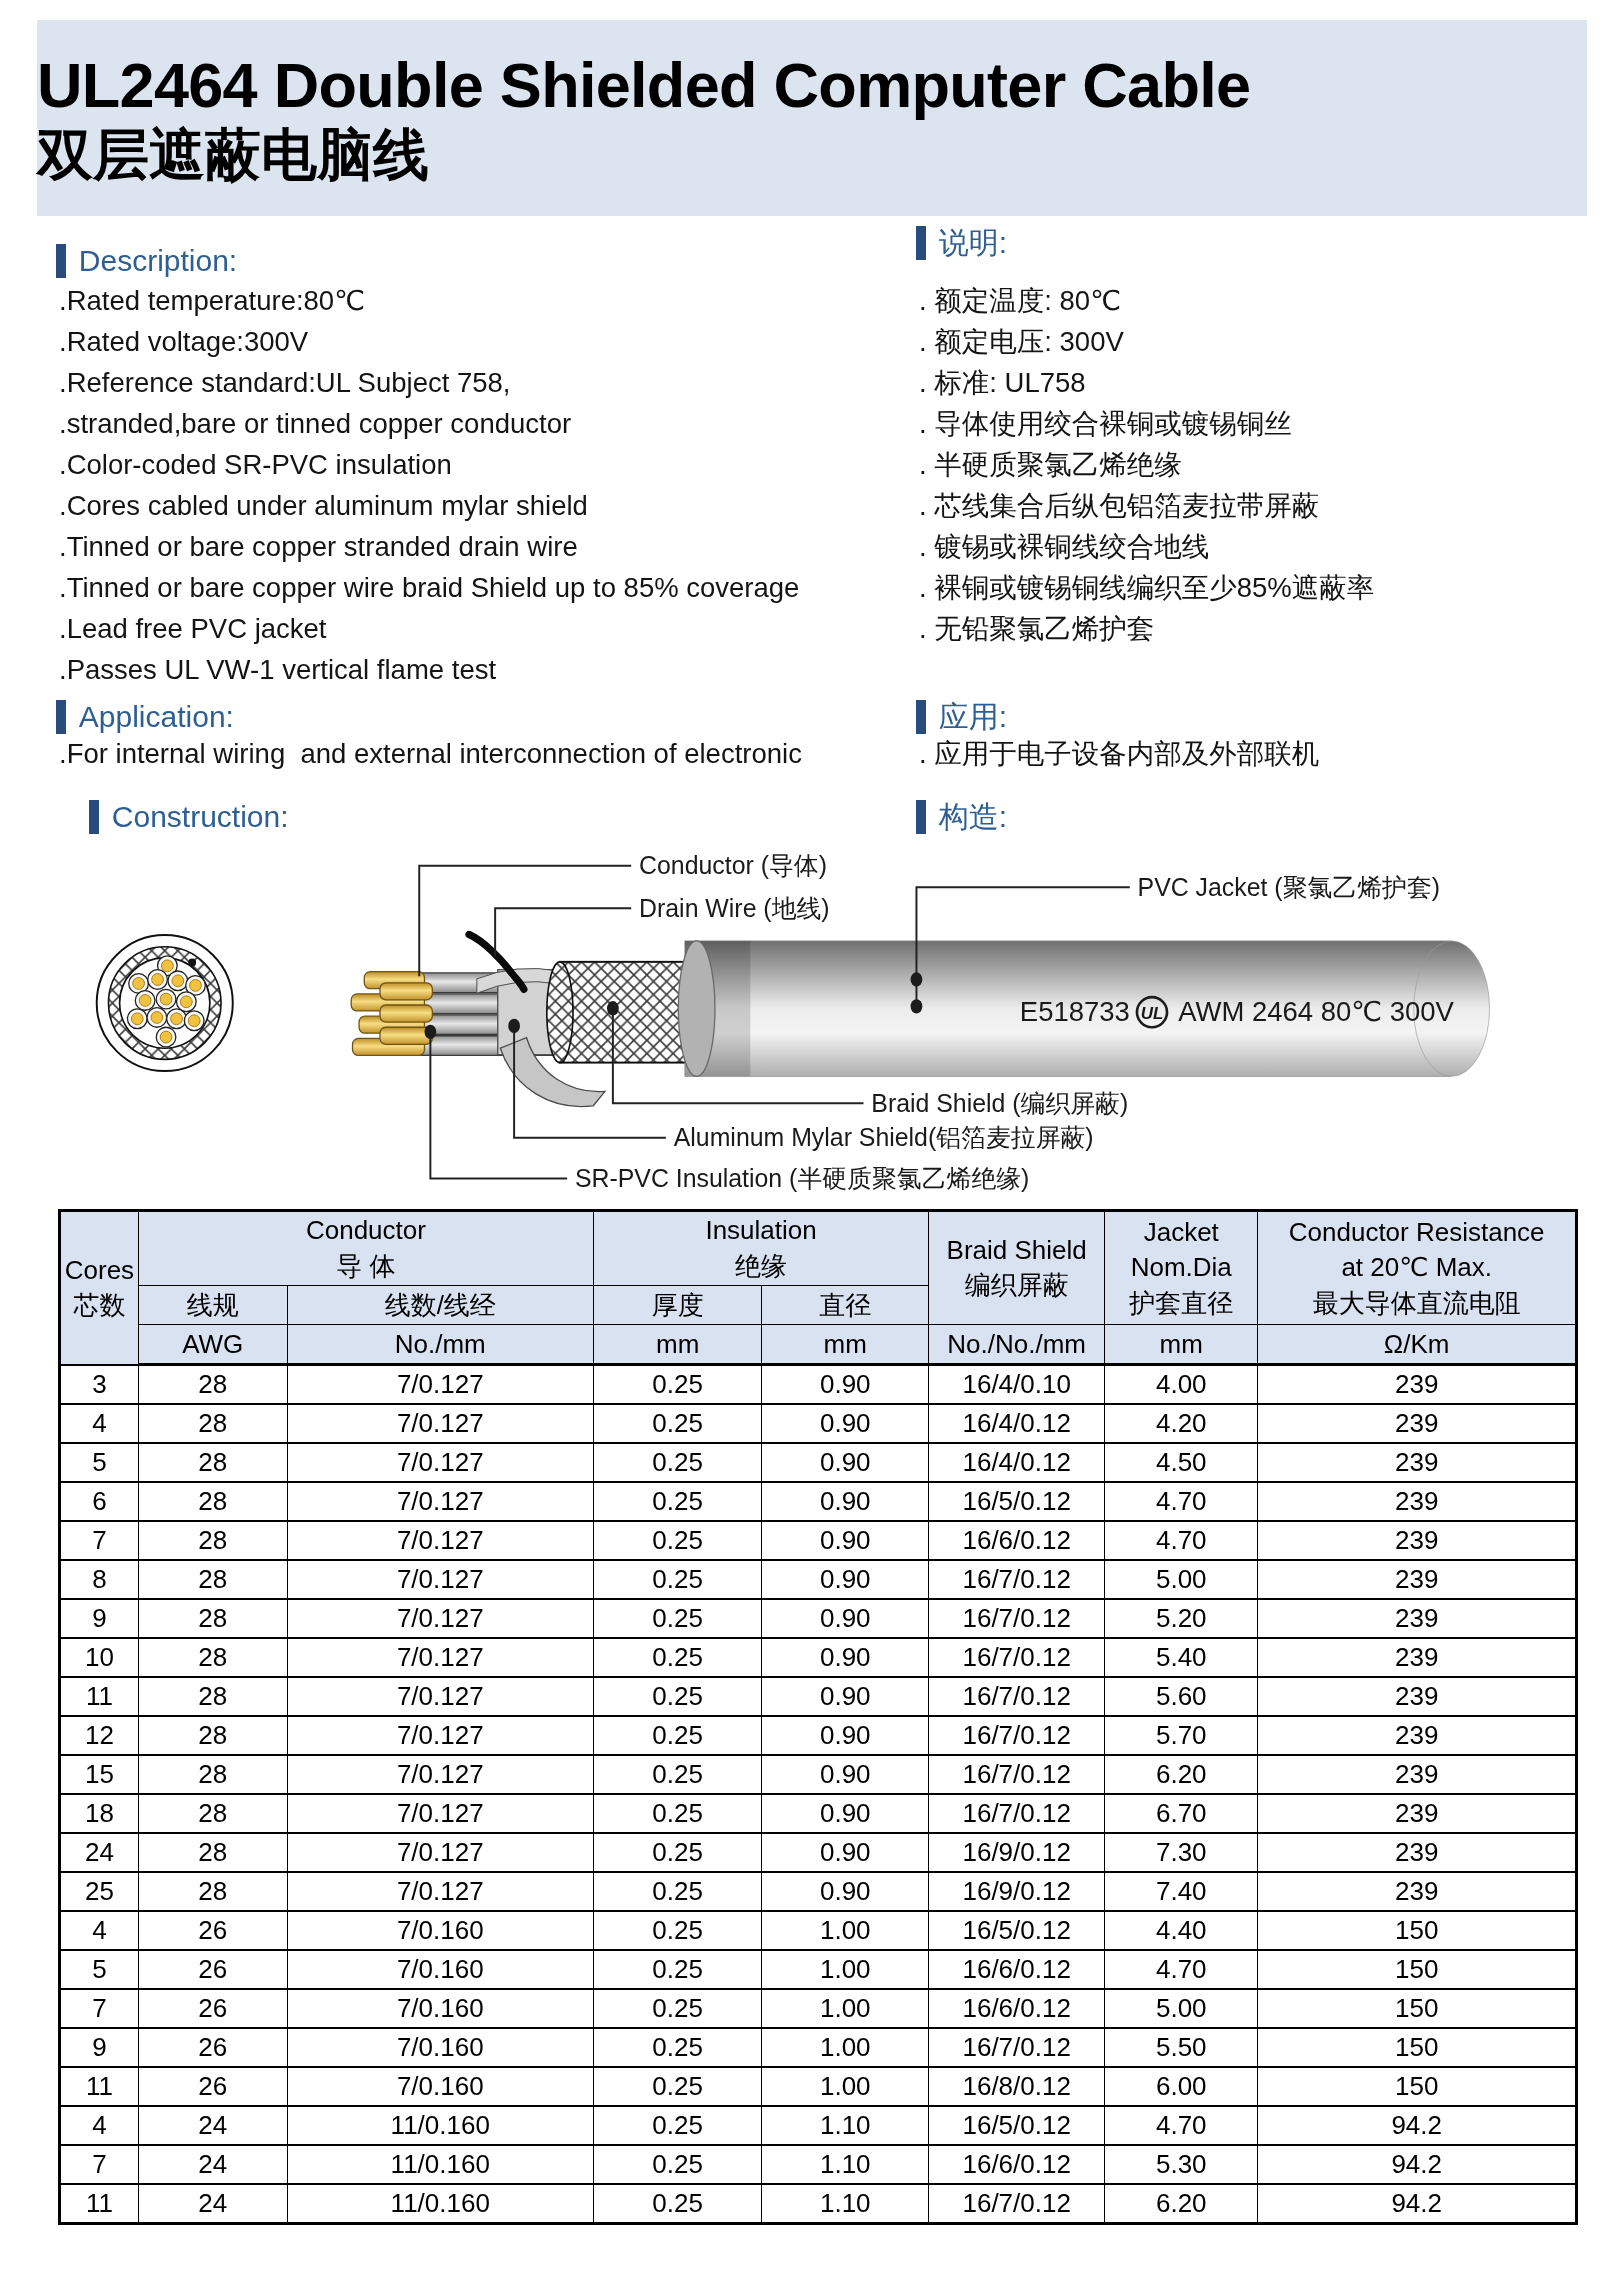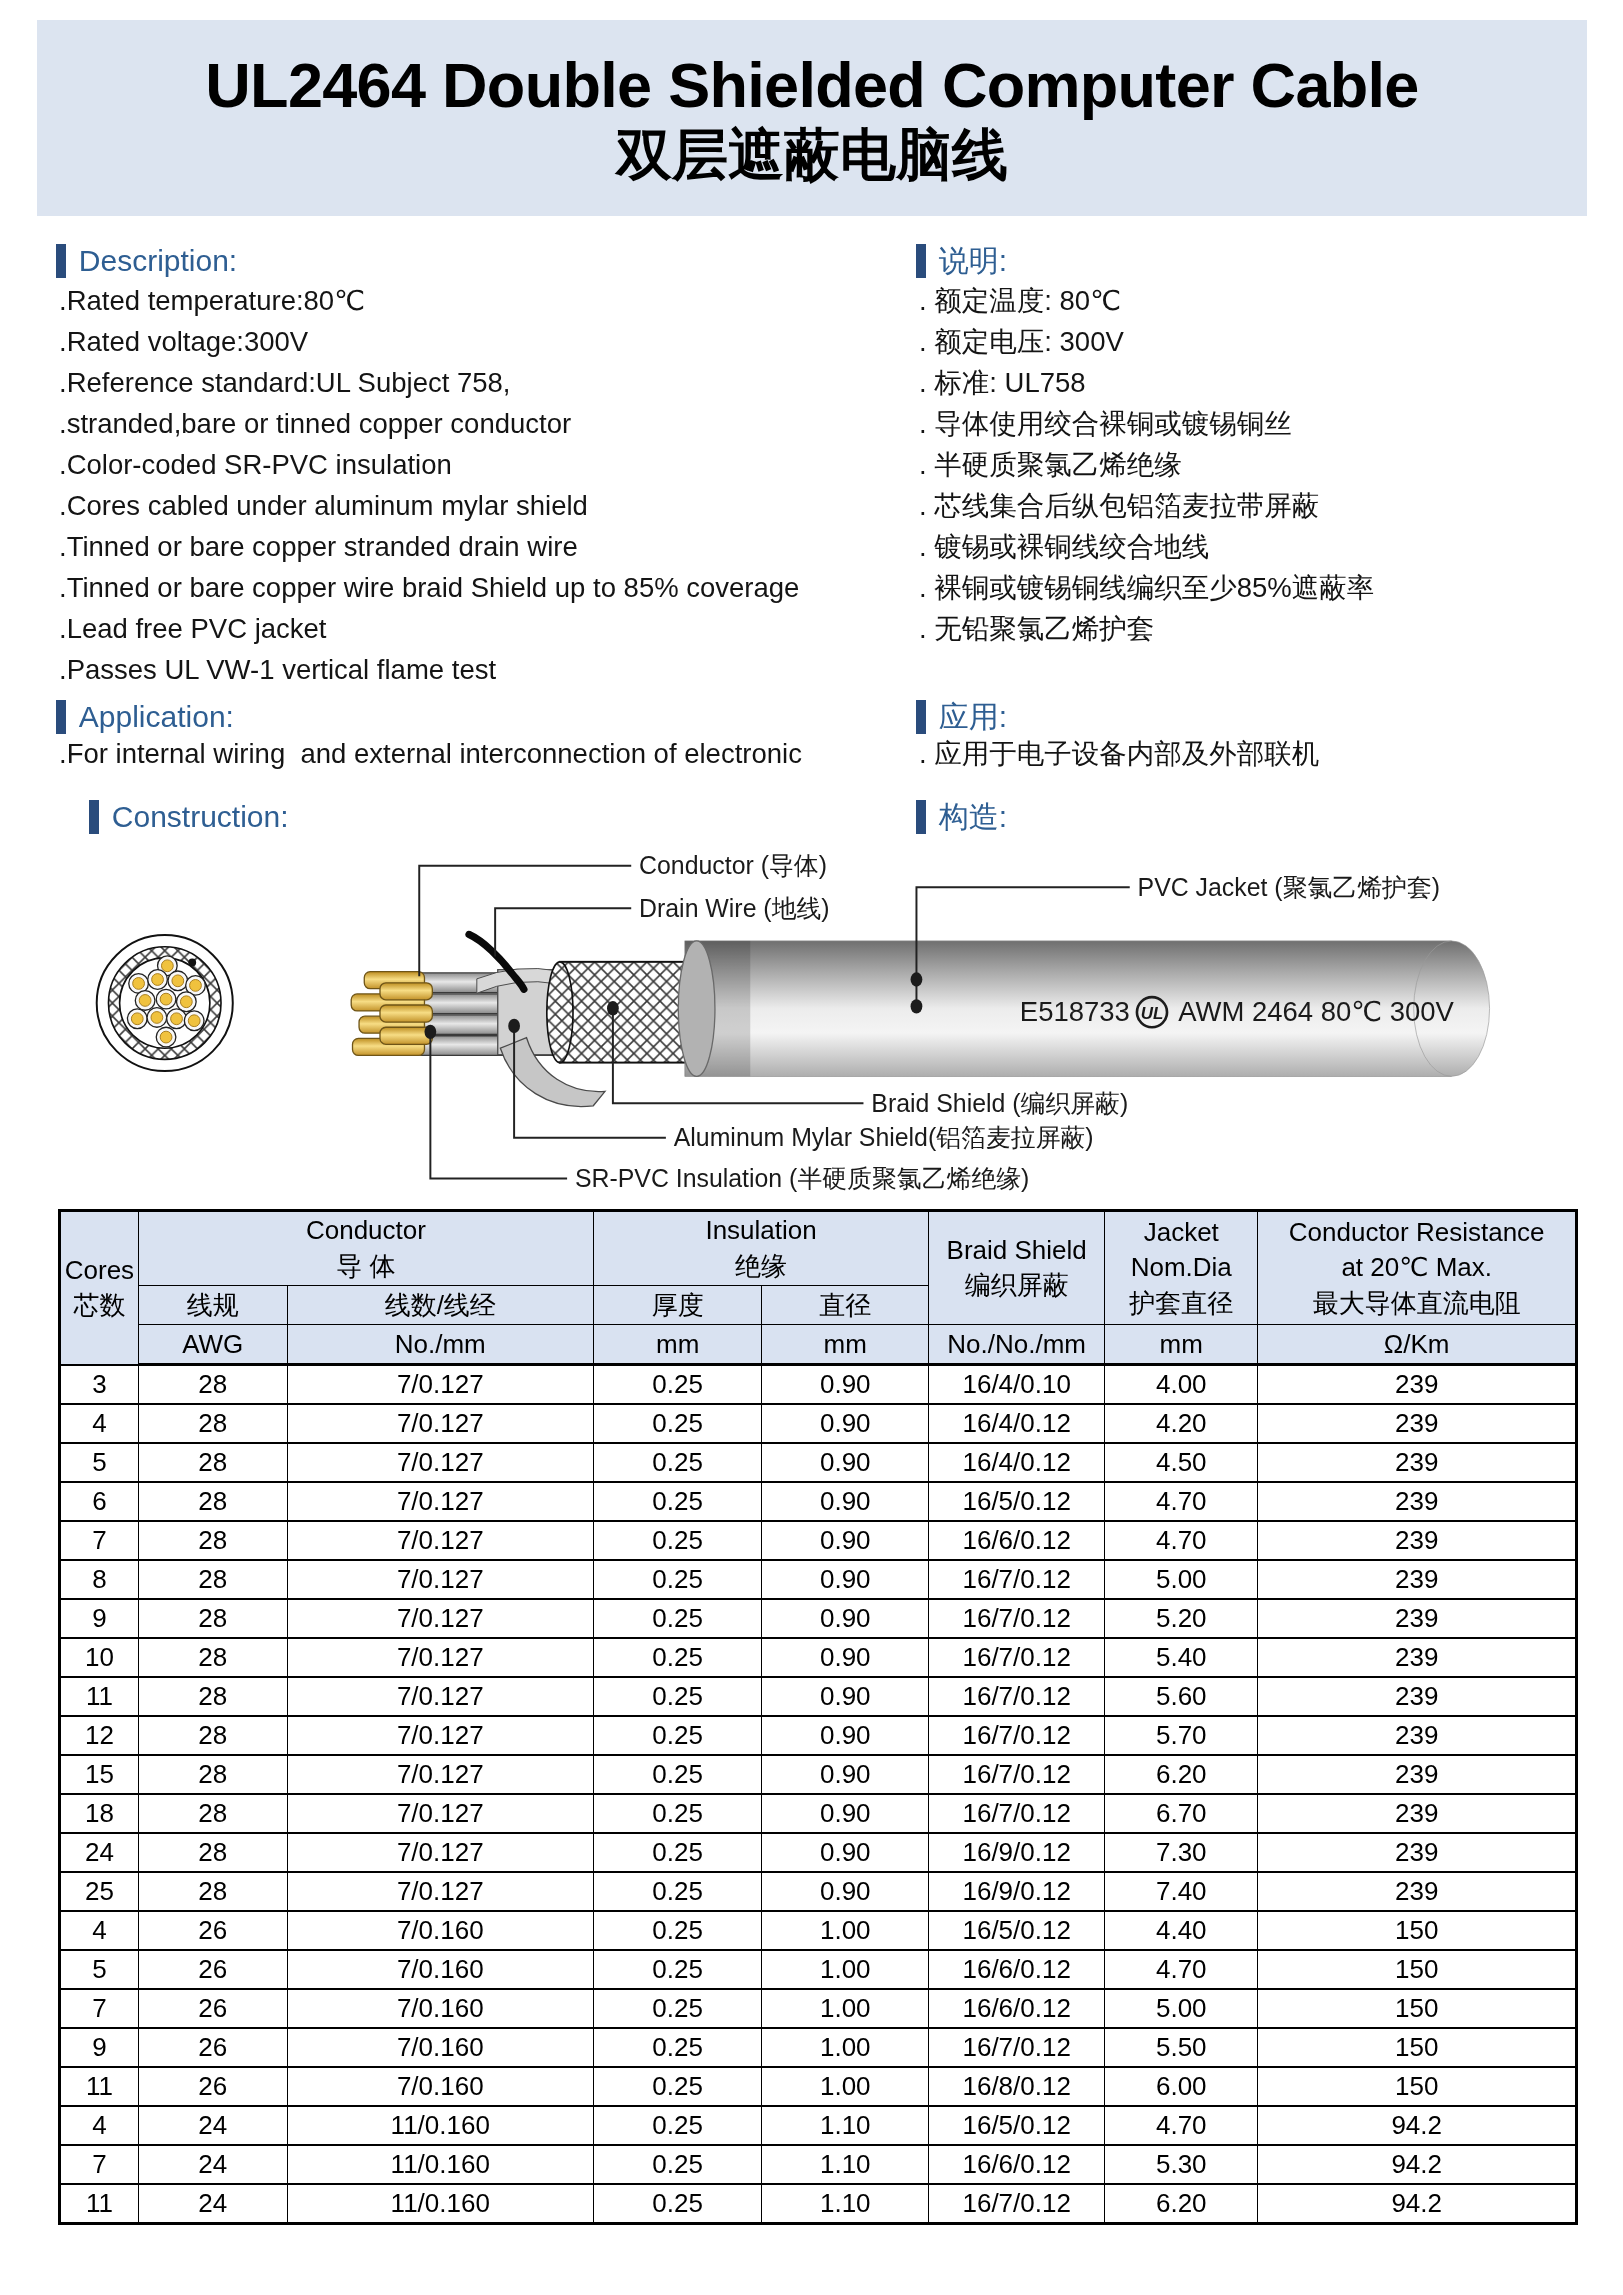--- a/index.html
+++ b/index.html
@@ -3,21 +3,21 @@
 <meta charset="utf-8">
 <style>
   html,body{margin:0;padding:0;}
   body{width:1623px;height:2295px;background:#ffffff;
        font-family:"Liberation Sans","DejaVu Sans",sans-serif;color:#111;}
   .page{position:relative;width:1623px;height:2295px;overflow:hidden;}
 
   
   .title-block{position:absolute;left:37px;top:19.6px;width:1550px;height:196px;
     background:#dce4f0;display:flex;flex-direction:column;justify-content:center;
-    align-items:center;}
+    }
   .title-en{font-size:63px;font-weight:bold;color:#000;line-height:1.2;letter-spacing:-0.7px;}
   .title-cn{font-size:56px;font-weight:bold;color:#000;line-height:1.15;}
 
   
   .sec-head{position:absolute;display:flex;align-items:center;height:38px;}
   .sec-bar{width:9.8px;height:34px;background:#2a4c7c;margin-right:13px;flex:0 0 auto;}
   .sec-title{font-size:30px;color:#2e5e92;}
 
   
   .blist{position:absolute;}
@@ -49,21 +49,21 @@
 
   <div class="title-block">
     <div class="title-en">UL2464 Double Shielded Computer Cable</div>
     <div class="title-cn">双层遮蔽电脑线</div>
   </div>
 
   <div class="sec-head" style="left:56px;top:242px;">
     <span class="sec-bar"></span>
     <span class="sec-title">Description:</span>
   </div>
-  <div class="sec-head" style="left:916px;top:242px;text-align:center;">
+  <div class="sec-head" style="left:916px;top:224px;text-align:center;">
     <span class="sec-bar"></span>
     <span class="sec-title">说明:</span>
   </div>
 
   <div class="blist" style="left:59px;top:280px;width:851px;">
       <div class="li">.Rated temperature:80℃</div>
       <div class="li">.Rated voltage:300V</div>
       <div class="li">.Reference standard:UL Subject 758,</div>
       <div class="li">.stranded,bare or tinned copper conductor</div>
       <div class="li">.Color-coded SR-PVC insulation</div>

